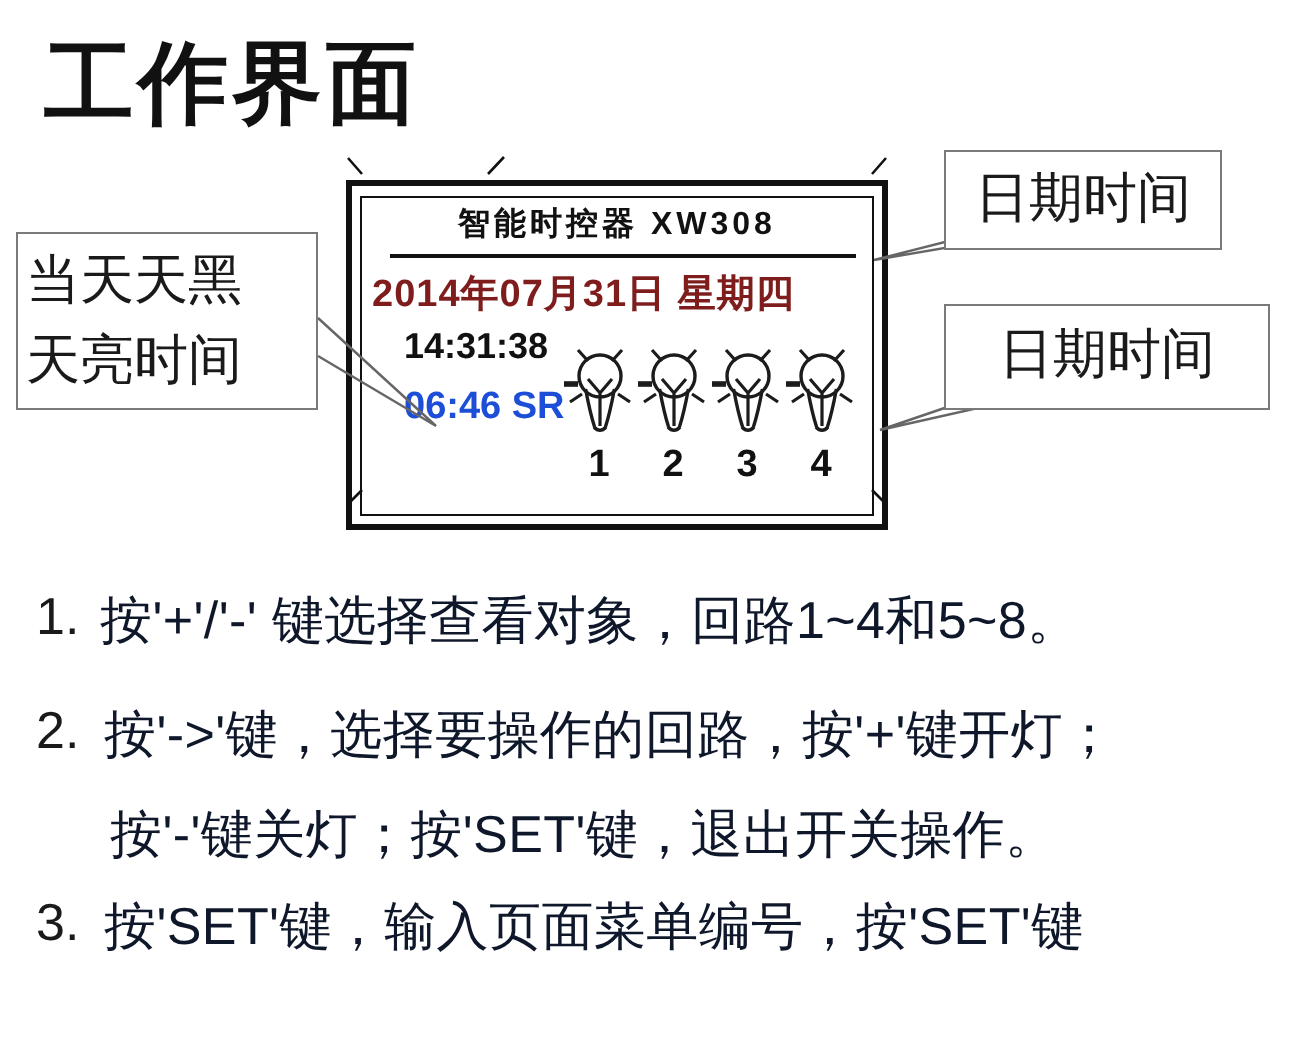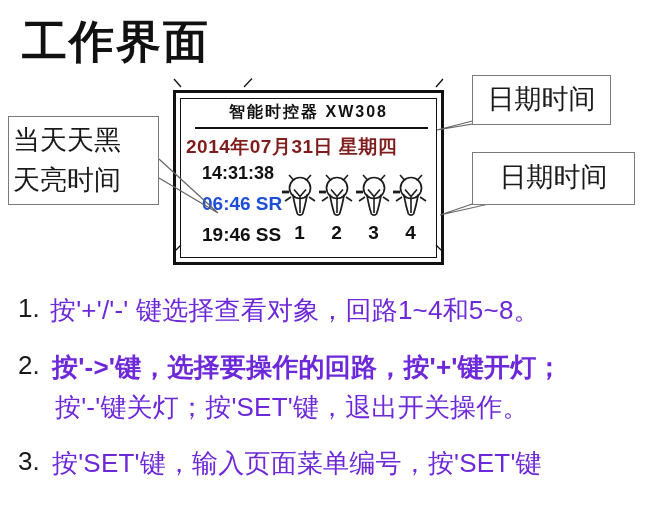--- a/index.html
+++ b/index.html
@@ -24,39 +24,38 @@
   .bulb{width:37px;height:47px;display:flex;justify-content:center;}
   .chan-row{left:281px;top:210px;display:flex;}
   .chan-num{width:37px;text-align:center;font-size:19px;font-weight:bold;color:#111;}
   
   .callout{border:1.5px solid #7a7a7a;box-sizing:border-box;background:#fff;color:#1a1a1a;}
   .co-left{left:8px;top:104px;width:151px;height:89px;font-size:27px;line-height:40px;padding:3px 0 0 4px;}
   .co-date{left:472px;top:63px;width:139px;height:50px;font-size:27px;line-height:46px;text-align:center;}
   .co-switch{left:472px;top:140px;width:163px;height:53px;font-size:27px;line-height:49px;text-align:center;}
   
   .inum{left:18px;font-size:26px;color:#1a1a1a;}
-  .iline{font-size:26px;color:#6d28d9;letter-spacing:0.2px;}
+  .iline{font-size:26px;color:#0f172a;letter-spacing:0.2px;}
   .overlay{position:absolute;left:0;top:0;pointer-events:none;}
 </style>
 </head>
 <body>
 
 <div class="page">
 
   <div class="abs title">工作界面</div>
 
   <div class="abs panel-outer"></div>
   <div class="abs panel-inner"></div>
 
   <div class="abs lcd-header">智能时控器 XW308</div>
   <div class="abs lcd-divider"></div>
   <div class="abs lcd-date">2014年07月31日 星期四</div>
   <div class="abs lcd-time">14:31:38</div>
   <div class="abs lcd-sr">06:46 SR</div>
-  <div class="abs lcd-ss">19:46 SS</div>
 
   <div class="abs bulb-row">
     <div class="bulb">
       <svg width="36" height="47" viewBox="0 0 36 47" fill="none" stroke="#1c1c1c">
         <path d="M0,19 H7" stroke-width="2.8"></path>
         <path d="M7,2 L12,7.5 M29,2 L24,7.5 M3,28 L9,24 M33,28 L27,24" stroke-width="1.6"></path>
         <circle cx="18" cy="15" r="10.5" stroke-width="1.7"></circle>
         <path d="M10.8,21.5 C12,28 13.5,35 15.3,40.5 M25.2,21.5 C24,28 22.5,35 20.7,40.5 M15,40.5 Q18,43.8 21,40.5" stroke-width="1.7"></path>
         <path d="M12,16.5 L18,23.5 M24,16.5 L18,23.5 M18,23.5 V40" stroke-width="1.6"></path>
       </svg>
@@ -115,19 +114,19 @@
     <div>当天天黑</div>
     <div>天亮时间</div>
   </div>
   <div class="abs callout co-date">日期时间</div>
   <div class="abs callout co-switch">日期时间</div>
 
   <div class="abs inum" style="top:281px;">1.</div>
   <div class="abs iline" style="left:50px;top:281px;">按'+'/'-' 键选择查看对象，回路1~4和5~8。</div>
 
   <div class="abs inum" style="top:338px;">2.</div>
-  <div class="abs iline" style="left:52px;top:338px;font-weight:bold;">按'-&gt;'键，选择要操作的回路，按'+'键开灯；</div>
-  <div class="abs iline" style="left:55px;top:378px;">按'-'键关灯；按'SET'键，退出开关操作。</div>
+  <div class="abs iline" style="left:52px;top:338px;">按'-&gt;'键，选择要操作的回路，按'+'键开灯；</div>
+  <div class="abs iline" style="left:55px;top:388px;">按'-'键关灯；按'SET'键，退出开关操作。</div>
 
   <div class="abs inum" style="top:434px;">3.</div>
   <div class="abs iline" style="left:52px;top:434px;">按'SET'键，输入页面菜单编号，按'SET'键</div>
 
 </div>
 
 </body></html>

